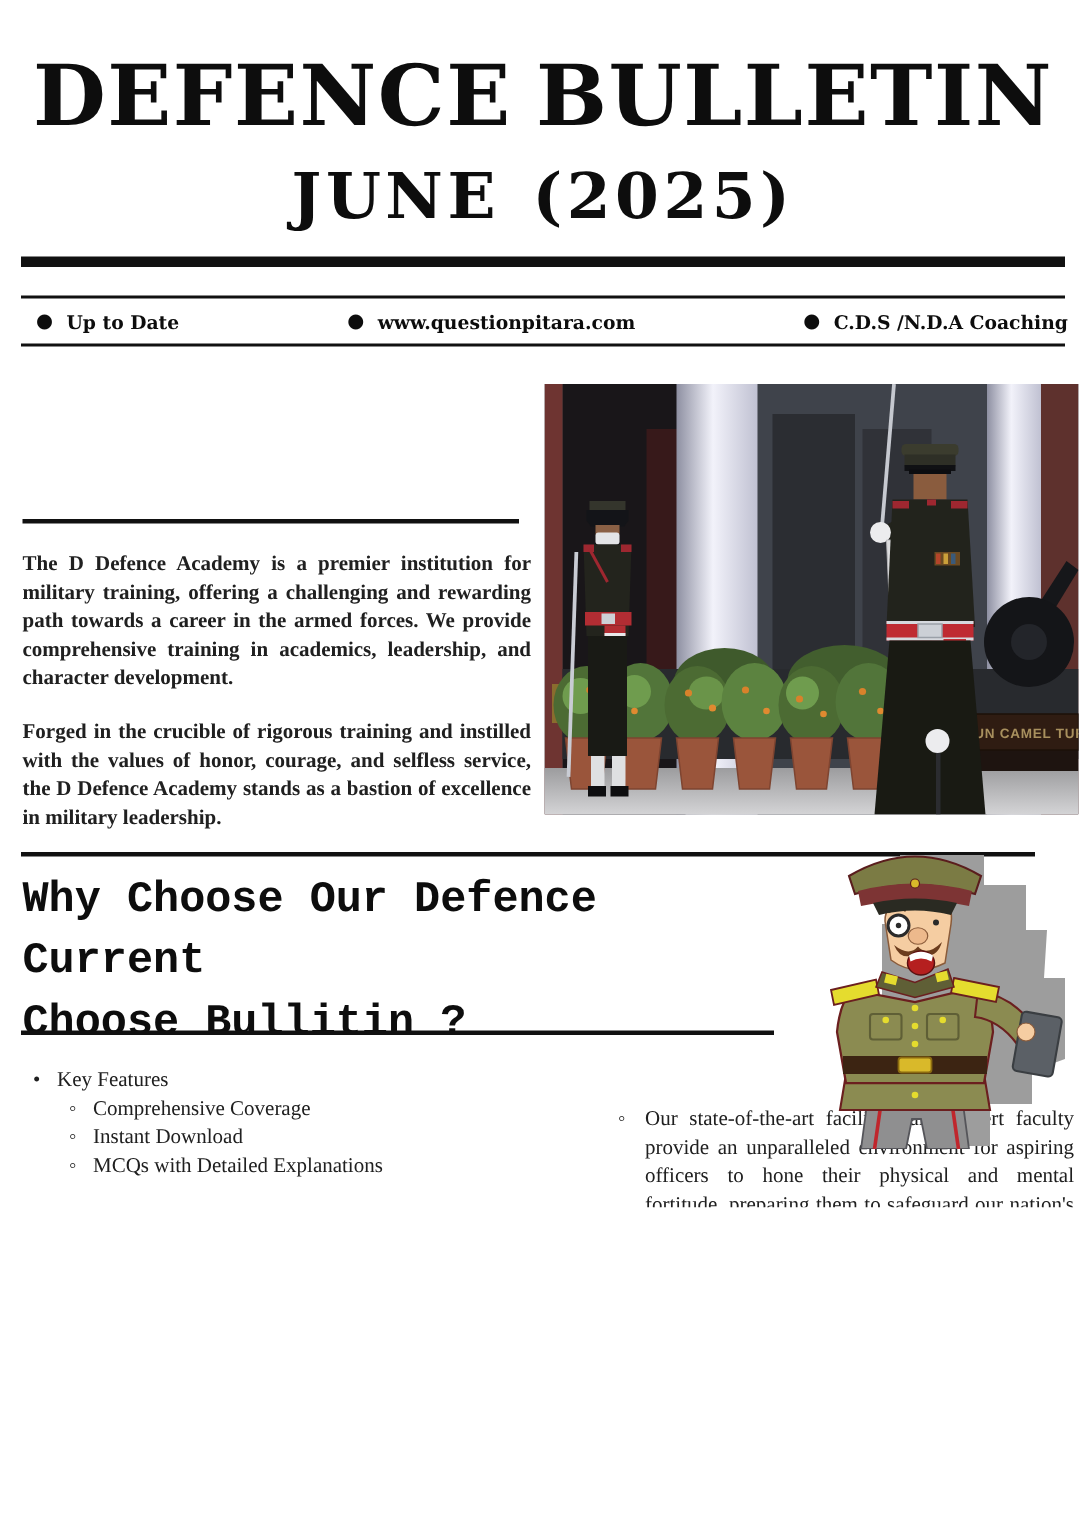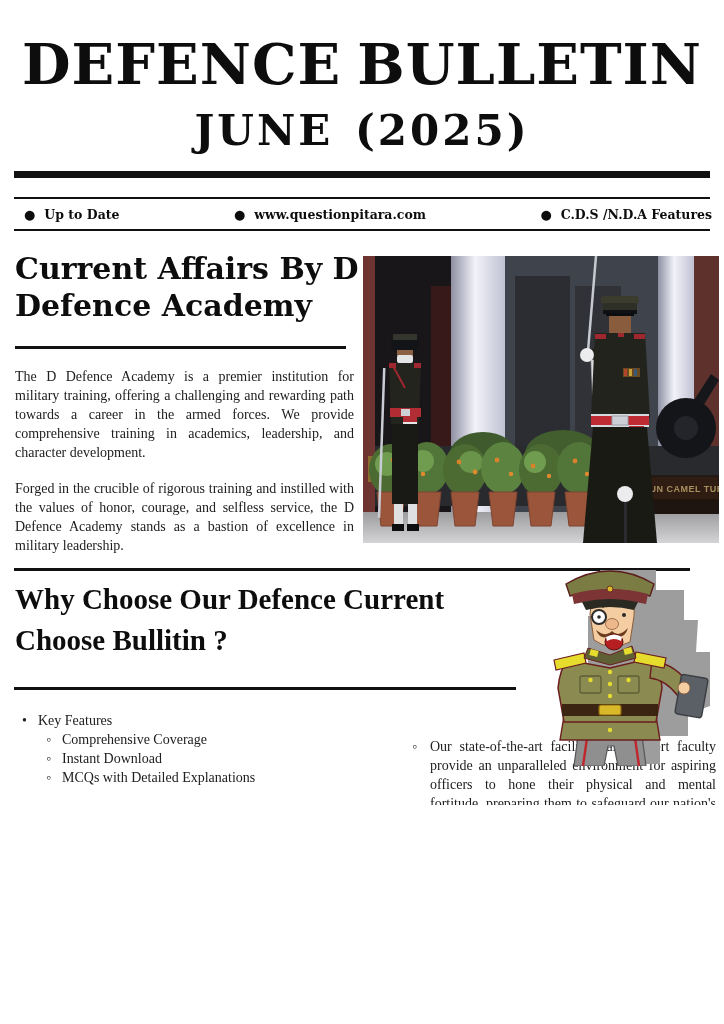--- a/index.html
+++ b/index.html
@@ -31,28 +31,28 @@
     font-family:"DejaVu Serif",serif;font-weight:700;font-size:12.5px;color:#0d0d0d;}
   .info-item .dot{font-size:13px;line-height:1;}
   
   .s1-heading{
     position:absolute;top:250px;left:15px;width:345px;
     font-family:"DejaVu Serif",serif;font-weight:700;font-size:30px;
     line-height:37px;color:#0d0d0d;
   }
   .s1-rule{top:346px;left:15px;width:331px;height:3px;}
   .s1-body{position:absolute;top:367px;left:15px;width:339px;}
-  .s1-body p{margin:0 0 17px 0;font-size:14px;line-height:19px;text-align:justify;}
+  .s1-body p{margin:0 0 17px 0;font-size:14px;line-height:19px;text-align:justify;font-weight:bold;}
   .photo{position:absolute;top:256px;left:363px;width:356px;height:287px;}
   .photo svg{display:block;width:100%;height:100%;}
   
   .s2-rule-top{top:568px;left:14px;width:676px;height:3px;}
   .s2-heading{
     position:absolute;top:579px;left:15px;width:510px;
-    font-family:Liberation Serif, serif;font-weight:700;font-size:29px;
+    font-family:Liberation Mono, monospace;font-weight:700;font-size:29px;
     line-height:41px;color:#0d0d0d;
   }
   .s2-rule-bottom{top:687px;left:14px;width:502px;height:3px;}
   .cartoon{position:absolute;top:556px;left:538px;width:178px;height:210px;z-index:2;}
   .cartoon svg{display:block;width:100%;height:100%;}
   .s2-left{position:absolute;top:711px;left:15px;width:340px;font-size:14px;line-height:19px;}
   .b-item{position:relative;padding-left:23px;text-align:justify;}
   .b-item::before{content:"•";position:absolute;left:7px;top:0;}
   .b-sub{position:relative;padding-left:47px;}
   .b-sub::before{content:"◦";position:absolute;left:31px;top:0;}
@@ -78,29 +78,25 @@
     <div class="info-item">
       <span class="dot">●</span>
       <span>Up to Date</span>
     </div>
     <div class="info-item">
       <span class="dot">●</span>
       <span>www.questionpitara.com</span>
     </div>
     <div class="info-item">
       <span class="dot">●</span>
-      <span>C.D.S /N.D.A Features</span>
+      <span>C.D.S /N.D.A Coaching</span>
     </div>
   </div>
   <div class="rule rule-thin2"></div>
 
-  <div class="s1-heading">
-    <span>Current Affairs By D</span><br>
-    <span>Defence Academy</span>
-  </div>
   <div class="rule s1-rule"></div>
 
   <div class="s1-body">
     <p>The D Defence Academy is a premier institution for military training, offering a challenging and rewarding path towards a career in the armed forces. We provide comprehensive training in academics, leadership, and character development.</p>
     <p>Forged in the crucible of rigorous training and instilled with the values of honor, courage, and selfless service, the D Defence Academy stands as a bastion of excellence in military leadership.</p>
   </div>
 
   <div class="photo">
     <svg viewBox="0 0 356 287" preserveAspectRatio="none">
       <defs>

